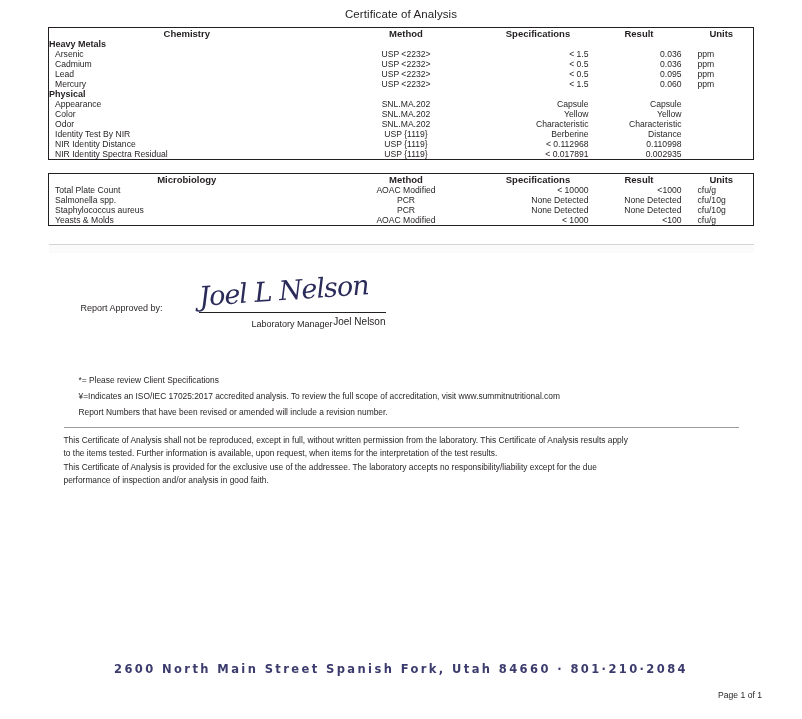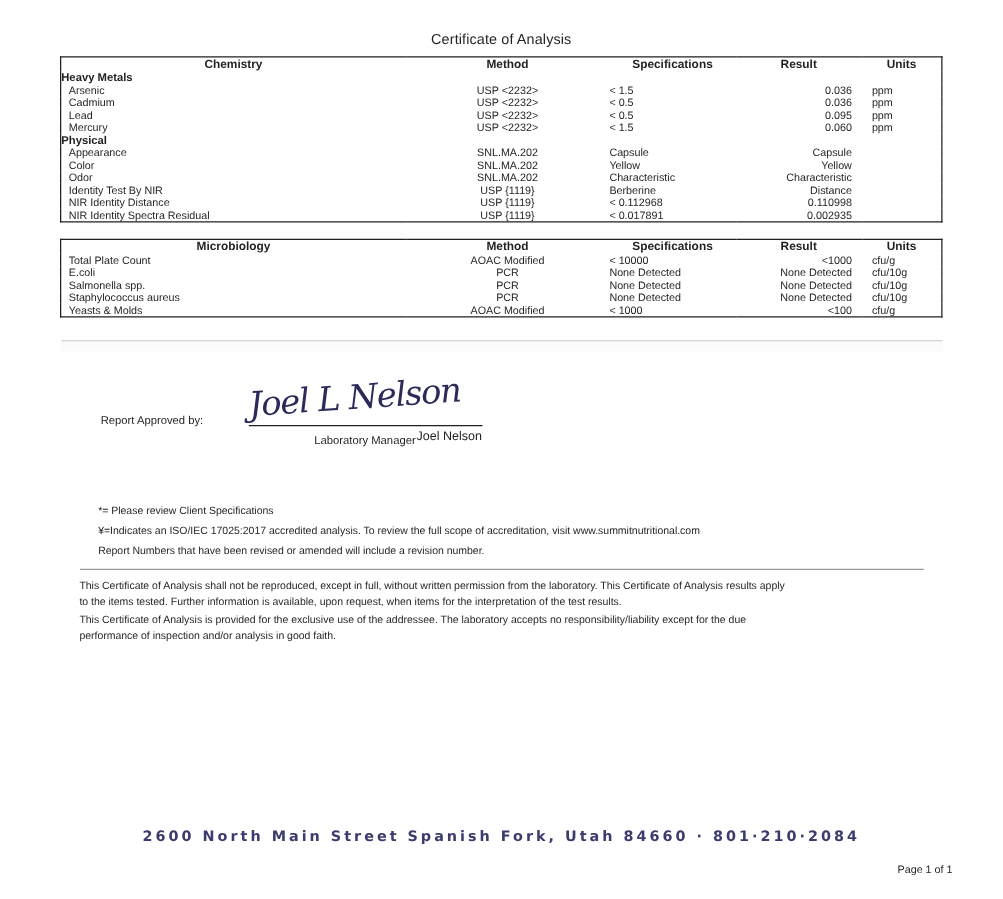--- a/index.html
+++ b/index.html
@@ -14,21 +14,21 @@
     color: #231f20;
     font-size: 9px;
     position: relative;
     overflow: hidden;
   }
   .page {
     position: relative;
     width: 802px;
     height: 719px;
     box-sizing: border-box;
-    padding: 18px 32px;
+    padding: 0 32px;
   }
   .doc-title {
     text-align: center;
     font-size: 11.5px;
     color: #231f20;
     padding-top: 8px;
     padding-bottom: 7px;
     letter-spacing: 0.1px;
   }
 
@@ -63,21 +63,21 @@
     padding: 4px 0 2px 6px;
   }
 
   .data-row td {
     font-size: 8.6px;
     padding: 3px 0 3px 0;
     color: #231f20;
   }
   .c-name { padding-left: 6px !important; text-align: left; }
   .c-method { text-align: center; }
-  .c-spec { text-align: left; margin-top: 17px; }
+  .c-spec { text-align: right; margin-top: 17px; }
   .c-result { text-align: right; padding-right: 8px !important; }
   .c-units { text-align: left; padding-left: 8px !important; }
 
   .vline-name  { border-right: 1px solid #231f20; }
   .vline-method{ border-right: 1px solid #231f20; }
   .vline-spec  { border-right: 1px solid #231f20; }
   .vline-result{ border-right: 1px solid #231f20; }
 
   .gap { height: 13px; }
 
@@ -314,27 +314,20 @@
         <td>Units</td>
       </tr>
       <tr class="data-row">
         <td class="c-name vline-name">Total Plate Count</td>
         <td class="c-method vline-method">AOAC Modified</td>
         <td class="c-spec vline-spec">&lt; 10000</td>
         <td class="c-result vline-result">&lt;1000</td>
         <td class="c-units">cfu/g</td>
       </tr>
       <tr class="data-row">
-        <td class="c-name vline-name">E.coli</td>
-        <td class="c-method vline-method">PCR</td>
-        <td class="c-spec vline-spec">None Detected</td>
-        <td class="c-result vline-result">None Detected</td>
-        <td class="c-units">cfu/10g</td>
-      </tr>
-      <tr class="data-row">
         <td class="c-name vline-name">Salmonella spp.</td>
         <td class="c-method vline-method">PCR</td>
         <td class="c-spec vline-spec">None Detected</td>
         <td class="c-result vline-result">None Detected</td>
         <td class="c-units">cfu/10g</td>
       </tr>
       <tr class="data-row">
         <td class="c-name vline-name">Staphylococcus aureus</td>
         <td class="c-method vline-method">PCR</td>
         <td class="c-spec vline-spec">None Detected</td>

